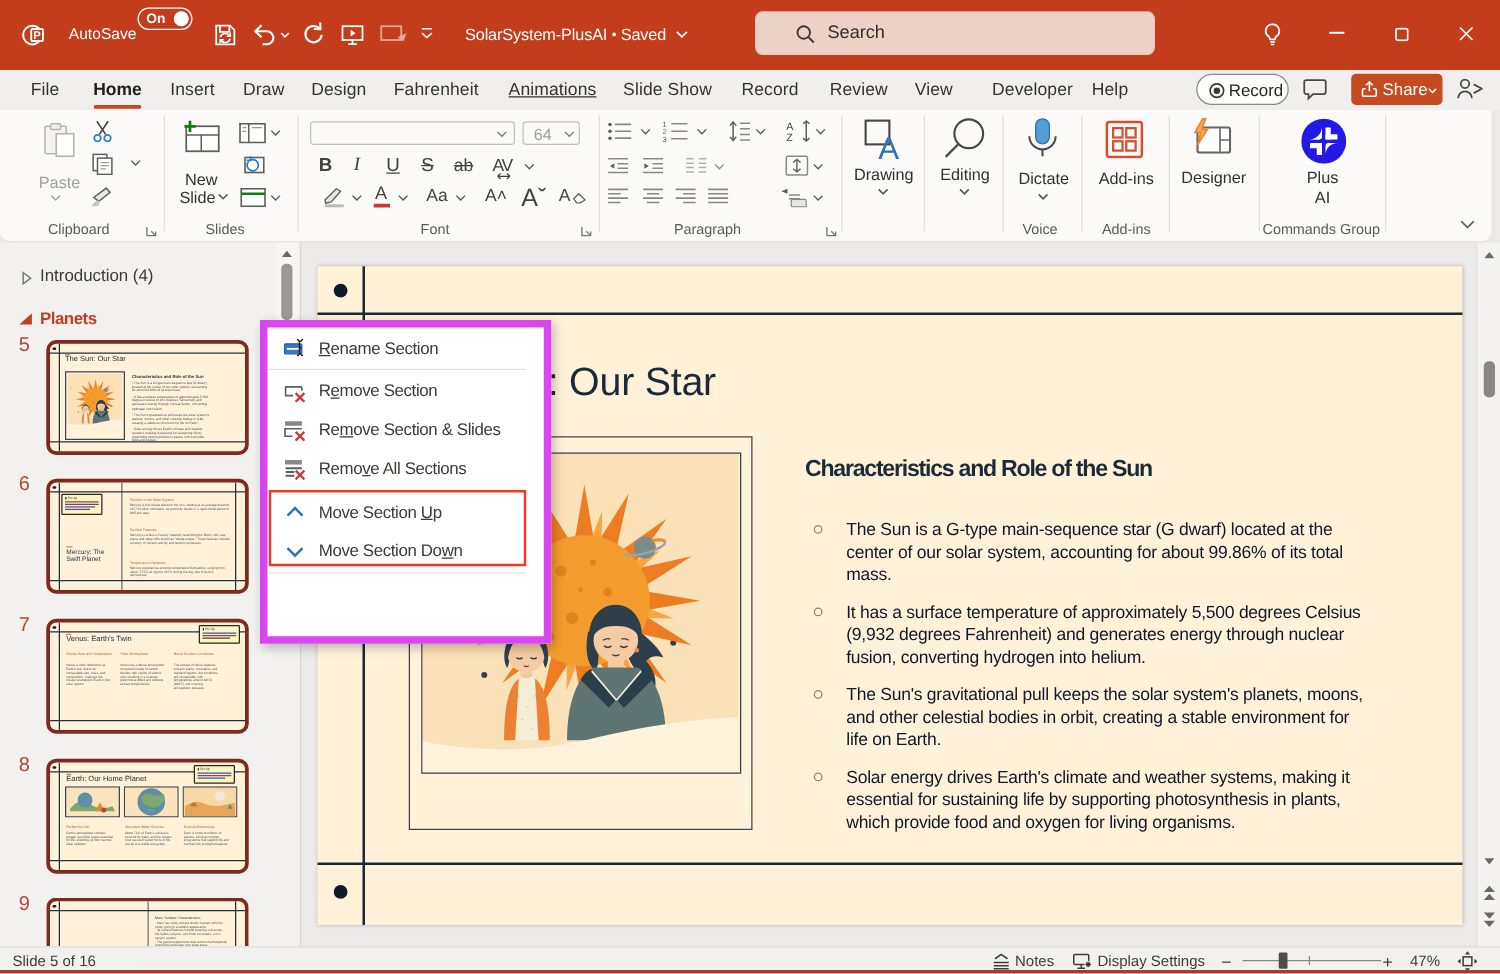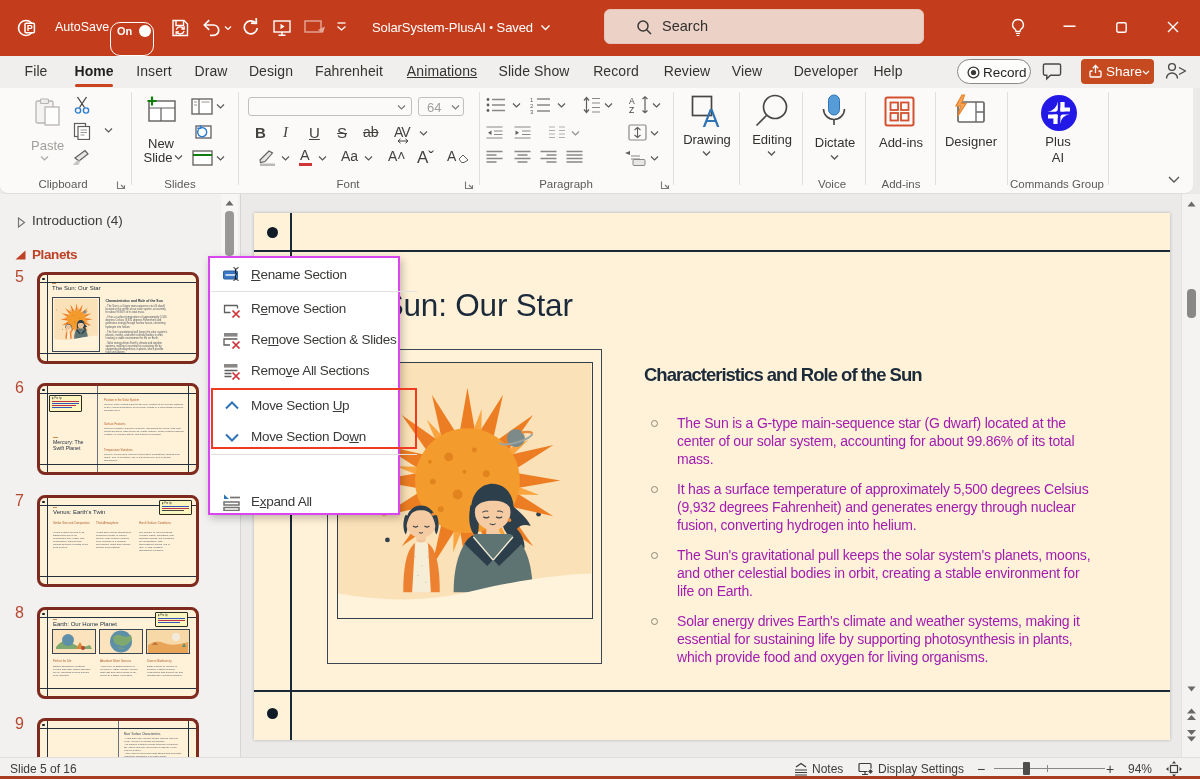--- a/index.html
+++ b/index.html
@@ -31,24 +31,24 @@
 .sechead { position:absolute; font-size:13.5px; color:#3A3A3A; white-space:nowrap; }
 .thumbnum { position:absolute; font-size:16px; color:#B5472E; text-align:right; width:18px; }
 .thumb { position:absolute; left:37px; width:162px; height:92px; background:#FFF2D9; border:3px solid #7E2A1E; border-radius:8px; overflow:hidden; }
 
 
 #canvas { position:absolute; left:241px; top:194px; width:959px; height:563px; background:#EBEAE9; }
 #slide { position:absolute; left:13px; top:19px; width:916px; height:527px; background:#FFF2D9; box-shadow:0 0 3px rgba(0,0,0,0.25); }
 .sline { position:absolute; background:#1B2836; }
 .sdot { position:absolute; width:11px; height:11px; border-radius:50%; background:#0F1B27; }
 .bull { position:absolute; left:397px; width:7px; height:7px; border:1.5px solid #8C8678; border-radius:50%; }
-.btxt { position:absolute; left:423px; width:450px; font-size:14px; line-height:18px; color:#a21caf; letter-spacing:-0.2px; }
-
-
-#ctxmenu { position:absolute; left:208px; top:256px; width:192px; height:259px; background:#FFFFFF; border:2px solid #d946ef; box-shadow:2px 3px 8px rgba(0,0,0,0.25); z-index:50; }
+.btxt { position:absolute; left:423px; width:450px; font-size:14px; line-height:18px; color:#0f172a; letter-spacing:-0.2px; }
+
+
+#ctxmenu { position:absolute; left:208px; top:256px; width:233px; height:259px; background:#FFFFFF; border:6px solid #d946ef; box-shadow:2px 3px 8px rgba(0,0,0,0.25); z-index:50; }
 .mi { position:absolute; left:0; width:100%; height:31px; }
 .mi .mtxt { position:absolute; left:41px; top:7.5px; font-size:13.5px; color:#3B3A38; letter-spacing:-0.3px; white-space:nowrap; }
 .mi svg { position:absolute; left:13px; top:7px; }
 .msep { position:absolute; left:1px; width:206px; height:1px; background:#E3E1DF; }
 #redbox { position:absolute; left:1px; top:130px; width:206px; height:61px; border:2.5px solid #EE3B22; }
 
 
 #statusbar { position:absolute; left:0; top:757px; width:1200px; height:22px; background:#F2F1F0; border-top:1px solid #E0DEDC; font-size:12px; color:#3E3C3A; }
 #redstrip { position:absolute; left:0; top:776px; width:1200px; height:3px; background:#A83D21; }
 
@@ -302,21 +302,21 @@
     <div class="abs" style="left:300px;top:59px;font-size:14.5px;color:#44423F;">A</div>
     <div class="abs" style="left:299px;top:75px;width:13px;height:3px;background:#D13438;"></div>
     <svg class="chev" style="left:318px;top:68px" viewBox="0 0 9 5">
         <path d="M1 0.5 L4.5 4 L8 0.5" fill="none" stroke="#555" stroke-width="1.1"></path>
       </svg>
     <div class="abs" style="left:341px;top:60px;font-size:14px;color:#44423F;">Aa</div>
     <svg class="chev" style="left:364px;top:68px" viewBox="0 0 9 5">
         <path d="M1 0.5 L4.5 4 L8 0.5" fill="none" stroke="#555" stroke-width="1.1"></path>
       </svg>
     <div class="abs" style="left:388px;top:60px;font-size:14px;color:#44423F;">A˄</div>
-    <div class="abs" style="left:417px;top:60px;font-size:17px;color:#44423F;">Aˇ</div>
+    <div class="abs" style="left:417px;top:60px;font-size:20px;color:#44423F;">Aˇ</div>
     <div class="abs" style="left:447px;top:60px;font-size:14px;color:#44423F;">A</div>
     <svg class="ribicon" style="left:458px;top:66px" width="11" height="9" viewBox="0 0 11 9">
         <path d="M1 5 L5 1 L10 6 L6 8.5 L3.5 8.5 Z" fill="#FFF" stroke="#605E5C" stroke-width="1"></path>
       </svg>
     <div class="glabel" style="left:348px;">Font</div>
     <svg class="launcher" style="left:464px;" viewBox="0 0 10 10">
         <path d="M1.5 1.5 v7 h7 M5 5 l3.5 3.5 M8.5 5.2 v3.3 h-3.3" fill="none" stroke="#7A7876" stroke-width="1.1"></path>
       </svg>
     <div class="gsep" style="left:479px;"></div>
 
@@ -656,21 +656,21 @@
   </div>
   <div id="titlebar">
 
     <svg class="abs" style="left:17px;top:18px" width="20" height="20" viewBox="0 0 20 20">
       <circle cx="9" cy="10" r="7.5" fill="none" stroke="#fff" stroke-width="1.6"></circle>
       <rect x="8" y="5.2" width="9.4" height="9.6" rx="1" fill="#C33D1C" stroke="#fff" stroke-width="1.5"></rect>
       <text x="12.7" y="13.4" font-size="9" font-weight="bold" fill="#fff" text-anchor="middle" font-family="Liberation Sans">P</text>
     </svg>
     <div class="abs wtxt" style="left:55px;top:19.5px;font-size:12.5px;">AutoSave</div>
 
-    <div class="abs" style="left:110px;top:22px;width:44px;height:34px;border:1.4px solid #fff;border-radius:10px;">
+    <div class="abs" style="left:110px;top:6px;width:44px;height:18px;border:1.4px solid #fff;border-radius:10px;">
       <div class="abs wtxt" style="left:6px;top:2px;font-size:11px;font-weight:bold;">On</div>
       <div class="abs" style="left:27.5px;top:1.6px;width:12px;height:12px;border-radius:50%;background:#fff;"></div>
     </div>
 
     <svg class="abs" style="left:169px;top:17px" width="22" height="22" viewBox="0 0 22 22">
       <path d="M4 3.5 H15 L18.5 7 V18.5 H4 Z" fill="none" stroke="#fff" stroke-width="1.4"></path>
       <path d="M7 3.5 V8.5 H14.5 V3.5" fill="none" stroke="#fff" stroke-width="1.4"></path>
       <path d="M7.2 12.8 a4.2 4.2 0 0 1 7.6 -1" fill="none" stroke="#fff" stroke-width="1.3"></path>
       <path d="M15.2 9.2 v2.8 h-2.8" fill="none" stroke="#fff" stroke-width="1.3"></path>
       <path d="M15.1 14 a4.2 4.2 0 0 1 -7.6 1" fill="none" stroke="#fff" stroke-width="1.3"></path>
@@ -745,21 +745,21 @@
       <path d="M4 12.5 h6 M7 9.5 v3" stroke="#3E3C3A" stroke-width="1.2"></path>
       <circle cx="12.5" cy="9.5" r="3" fill="#F2F1F0"></circle>
       <path d="M12.5 7.2 v4.6 M10.2 9.5 h4.6 M10.9 7.9 l3.2 3.2 M14.1 7.9 l-3.2 3.2" stroke="#3E3C3A" stroke-width="0.9"></path>
     </svg>
     <div class="abs" style="left:878px;top:4px;">Display Settings</div>
     <div class="abs" style="left:977px;top:3px;font-size:14px;color:#3E3C3A;">−</div>
     <div class="abs" style="left:994px;top:10px;width:111px;height:1.2px;background:#8A8886;"></div>
     <div class="abs" style="left:1047px;top:7px;width:1.2px;height:7px;background:#8A8886;"></div>
     <div class="abs" style="left:1023px;top:4px;width:7px;height:13px;background:#4F4D4B;border-radius:1px;"></div>
     <div class="abs" style="left:1106px;top:3px;font-size:14px;color:#3E3C3A;">+</div>
-    <div class="abs" style="left:1128px;top:4px;">94%</div>
+    <div class="abs" style="left:1128px;top:4px;">47%</div>
     <svg class="abs" style="left:1165px;top:2px" width="18" height="18" viewBox="0 0 18 18">
       <path d="M9 1 L11 3.5 H7 Z M9 17 L7 14.5 h4 Z M1 9 L3.5 7 v4 Z M17 9 L14.5 7 v4 Z" fill="#3E3C3A"></path>
       <rect x="5.5" y="5.5" width="7" height="7" fill="none" stroke="#3E3C3A" stroke-width="1.2"></rect>
     </svg>
   </div>
   <div id="redstrip"></div>
   <div id="ctxmenu">
     <div class="mi" style="top:1px;">
       <svg width="18" height="18" viewBox="0 0 18 18">
         <rect x="0.5" y="5" width="14" height="8" rx="1" fill="#3B78C3" stroke="#2E5E9E"></rect>
@@ -800,23 +800,14 @@
       <div class="mtxt">Move Section <u>U</u>p</div>
     </div>
     <div class="mi" style="top:163px;">
       <svg width="18" height="18" viewBox="0 0 18 18">
           <path d="M3 6.5 L9 12.5 L15 6.5" fill="none" stroke="#2E74B5" stroke-width="2"></path>
         </svg>
       <div class="mtxt">Move Section Do<u>w</u>n</div>
     </div>
     <div id="redbox"></div>
     <div class="msep" style="top:196px;"></div>
-    <div class="mi" style="top:228px;">
-      <svg width="18" height="18" viewBox="0 0 18 18">
-        <path d="M7 4.5 h10" stroke="#757371" stroke-width="1.7"></path>
-        <rect x="1" y="9" width="15" height="3" fill="none" stroke="#757371" stroke-width="1.5"></rect>
-        <rect x="1" y="14.5" width="15" height="3" fill="none" stroke="#757371" stroke-width="1.5"></rect>
-        <path d="M1 6 L6 6 L1 1.5 Z" fill="#2E74B5"></path>
-      </svg>
-      <div class="mtxt">E<u>x</u>pand All</div>
-    </div>
   </div>
 </div>
 
 </body></html>

